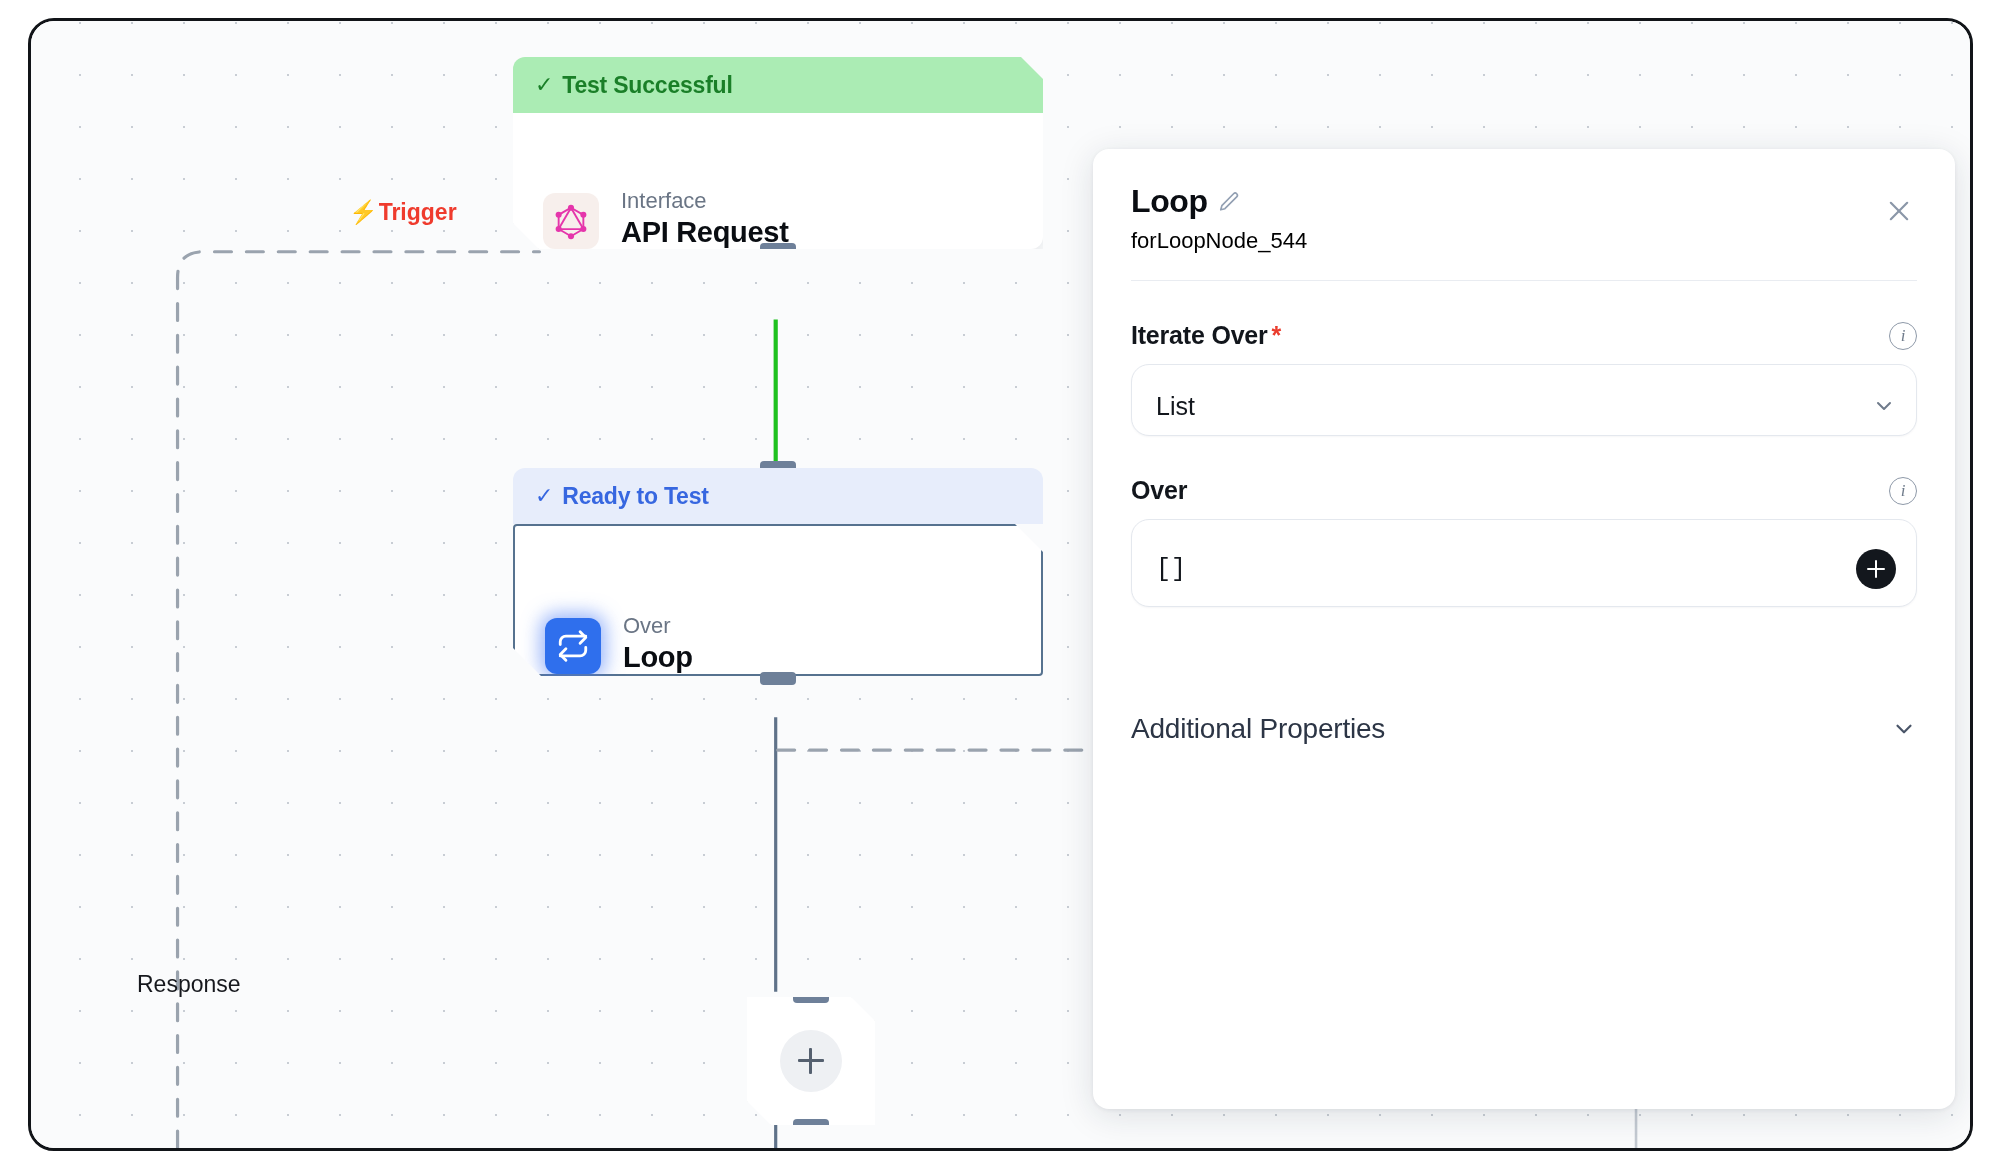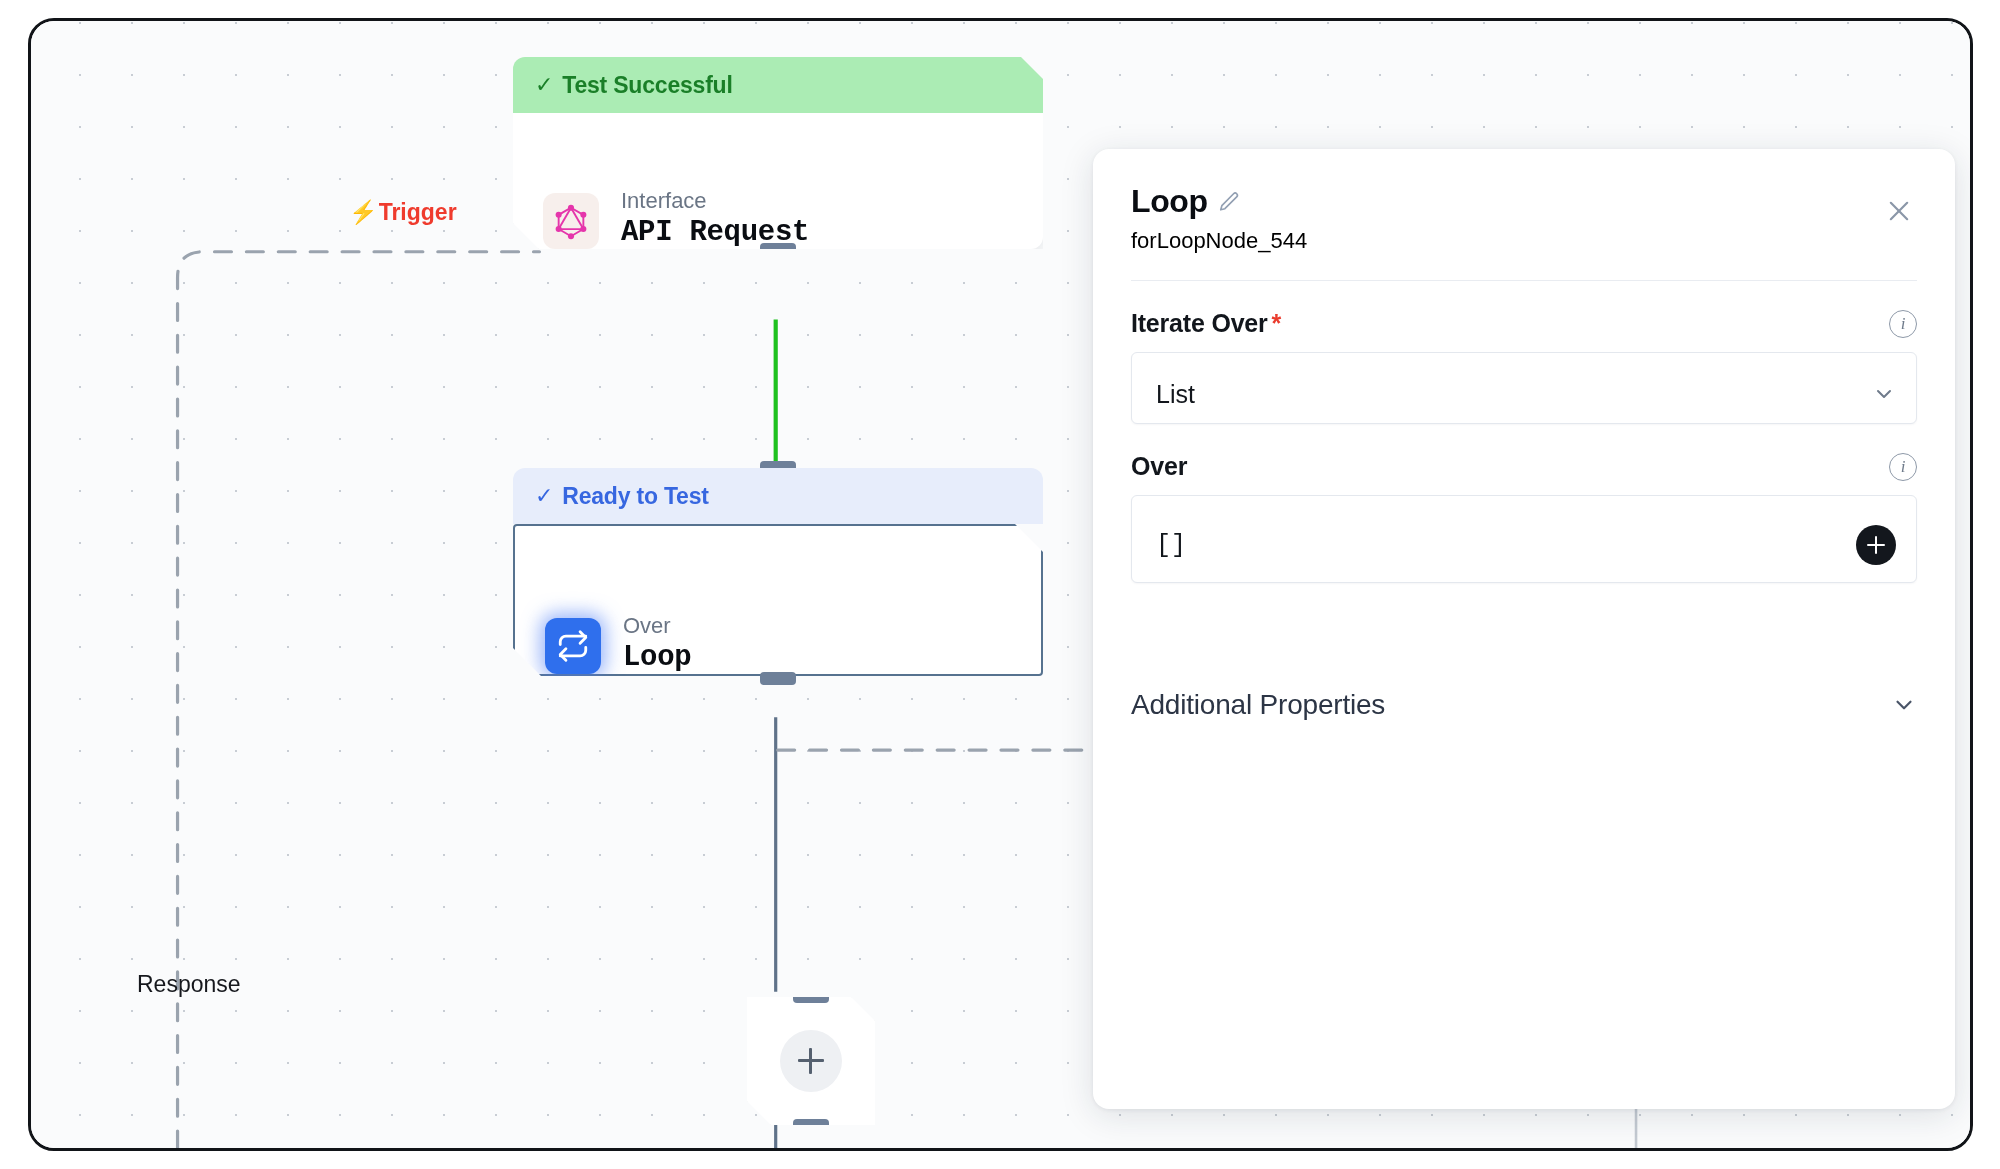--- a/index.html
+++ b/index.html
@@ -82,21 +82,21 @@
     display: flex; align-items: center; justify-content: center;
   }
   .node-icon.graphql { background: rgba(240,226,220,.55); }
   .node-icon.logic   { background: #2f6fed; box-shadow: 0 0 18px 5px rgba(74,124,245,.55); }
 
   .node-text .kind {
     font-size: 22px; color: #6a7585; font-weight: 400;
     line-height: 1.25; margin-bottom: 2px;
   }
   .node-text .name {
-    font-size: 29px; color: #0a0d12; font-weight: 700; letter-spacing: -0.3px; font-family: Liberation Mono, monospace;
+    font-size: 29px; color: #0a0d12; font-weight: 700; letter-spacing: -0.3px;
   }
 
   
   .port {
     position: absolute;
     width: 36px; height: 13px;
     background: #6e8099;
     border-radius: 4px;
     left: 50%;
     transform: translateX(-50%);
@@ -175,40 +175,40 @@
     position: absolute; right: -4px; top: 40px;
     width: 44px; height: 44px;
     display: flex; align-items: center; justify-content: center;
     color: #8b97a8; cursor: pointer;
   }
   .panel-divider {
     margin-top: 26px;
     height: 1px; background: #e9ecf1;
   }
 
-  .field { margin-top: 28px; }
+  .field { margin-top: 40px; }
   .field-label-row {
     display: flex; align-items: center; justify-content: space-between;
     margin-bottom: 14px;
   }
   .field-label {
     font-size: 25px; font-weight: 700; color: #12161c; letter-spacing: -0.2px;
   }
   .field-label .req { color: #ea3c2d; font-weight: 700; margin-left: 4px; }
   .info-icon {
     width: 28px; height: 28px; border-radius: 50%;
     border: 1.8px solid #8e99a8; color: #6f7b8b;
     display: flex; align-items: center; justify-content: center;
     font-size: 17px; font-family: "Liberation Serif", serif; font-style: italic;
     cursor: pointer;
   }
 
   .select-box, .value-box {
     border: 1.5px solid #e4e8ee;
-    border-radius: 6px;
+    border-radius: 18px;
     background: #ffffff;
     box-shadow: 0 1px 2px rgba(20,30,50,.04);
     display: flex; align-items: center;
     padding: 12px 20px 0 24px;
   }
   .select-box { height: 72px; justify-content: space-between; }
   .select-value { font-size: 25px; color: #12161c; }
   .chev { color: #6f7b8b; display: flex; align-items: center; }
 
   .value-box { height: 88px; justify-content: space-between; }

